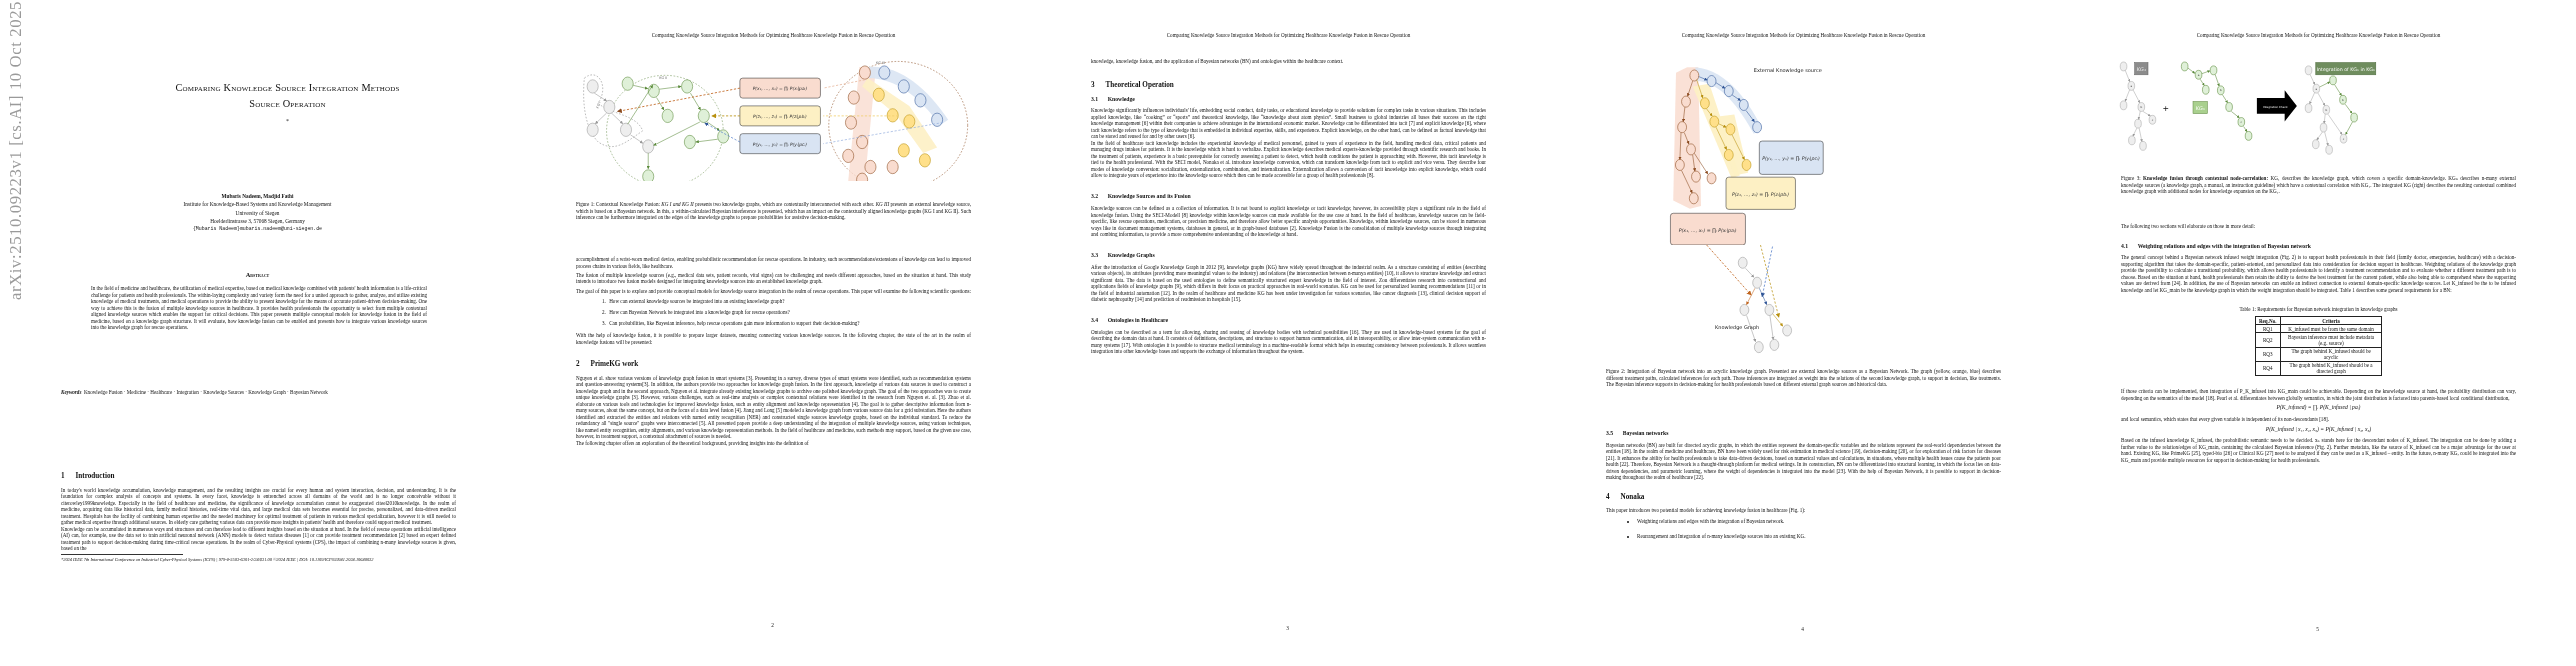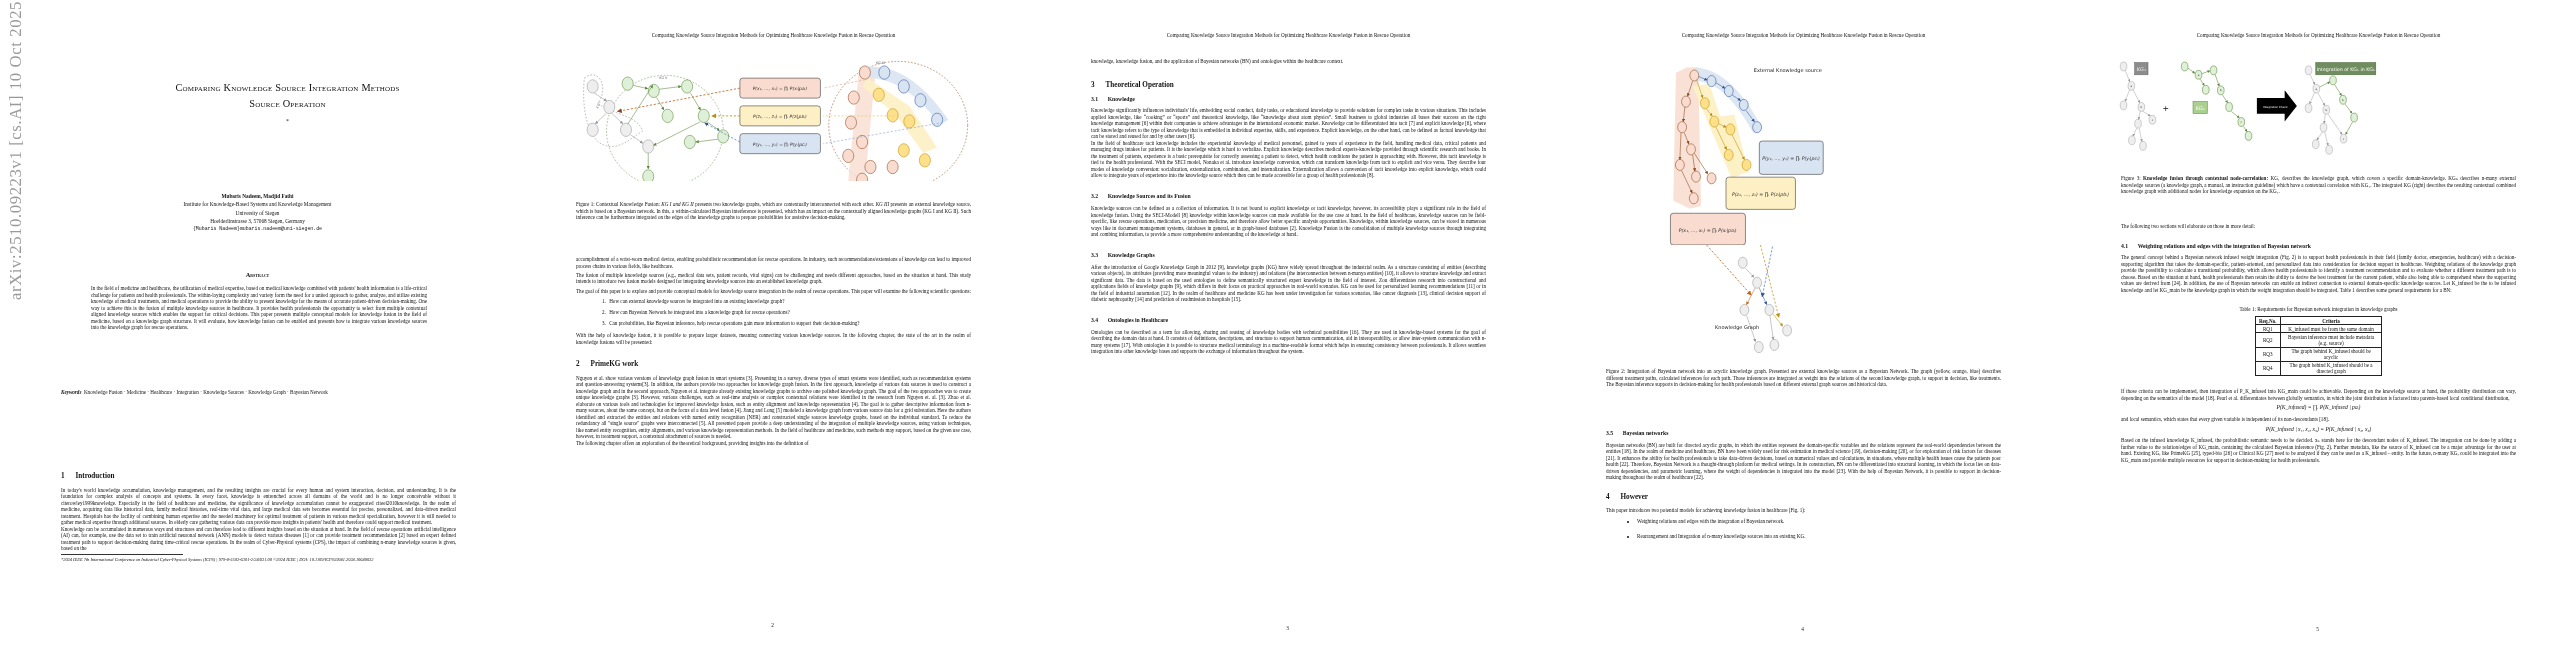--- a/index.html
+++ b/index.html
@@ -343,21 +343,21 @@
       <line x1="309" y1="124" x2="327" y2="146" stroke="#b8900f" marker-end="url(#y3)"></line>
       <text x="205" y="152" font-size="9" fill="#222">Knowledge Graph</text>
     </svg>
 
     <div class="col" style="top:363px;">
       <p class="caption">Figure 2: Integration of Bayesian network into an acyclic knowledge graph. Presented are external knowledge sources as a Bayesian Network. The graph (yellow, orange, blue) describes different treatment paths, calculated inferences for each path. Those inferences are integrated as weight into the relations of the second knowledge graph, to support in decision, like treatments. The Bayesian inference supports in decision-making for health professionals based on different external graph sources and historical data.</p>
     </div>
     <div class="col" style="top:430px;">
       <h3><span class="num">3.5</span><span>Bayesian networks</span></h3>
       <p class="p" style="margin-bottom:12.2px;">Bayesian networks (BN) are built for directed acyclic graphs, in which the entities represent the domain-specific variables and the relations represent the real-world dependencies between the entities [18]. In the realm of medicine and healthcare, BN have been widely used for risk estimation in medical science [19], decision-making [20], or for exploration of risk factors for diseases [21]. It enhances the ability for health professionals to take data-driven decisions, based on numerical values and calculations, in situations, where multiple health issues cause the patients poor health [22]. Therefore, Bayesian Network is a thought-through platform for medical settings. In its construction, BN can be differentiated into structural learning, in which the focus lies on data-driven dependencies, and parametric learning, where the weight of dependencies is integrated into the model [23]. With the help of Bayesian Network, it is possible to support in decision-making throughout the realm of healthcare [22].</p>
-      <h2><span class="num">4</span><span>However</span></h2>
+      <h2><span class="num">4</span><span>Nonaka</span></h2>
       <p class="p">This paper introduces two potential models for achieving knowledge fusion in healthcare (Fig. 1):</p>
       <ul class="b">
         <li>Weighting relations and edges with the integration of Bayesian network.</li>
         <li>Rearrangement and Integration of n-many knowledge sources into an existing KG.</li>
       </ul>
     </div>
     <div class="pageno" style="top:626px;">4</div>
   </div>
 
   <div class="page">

